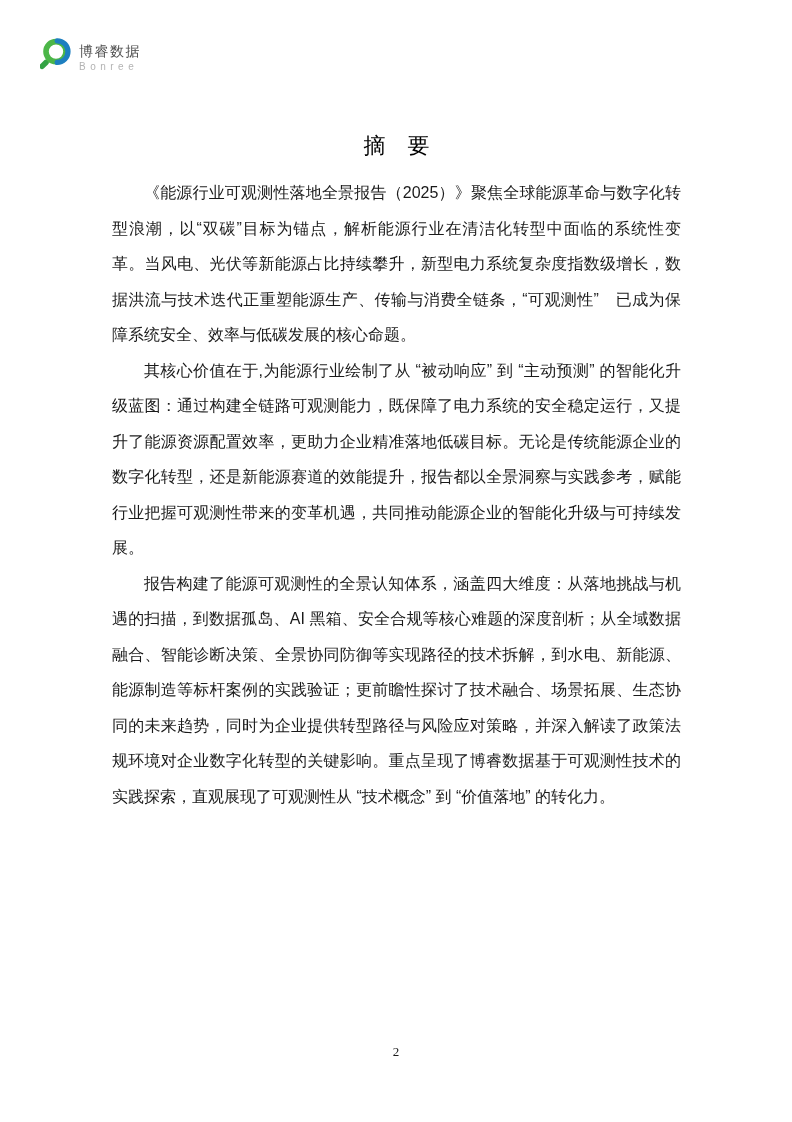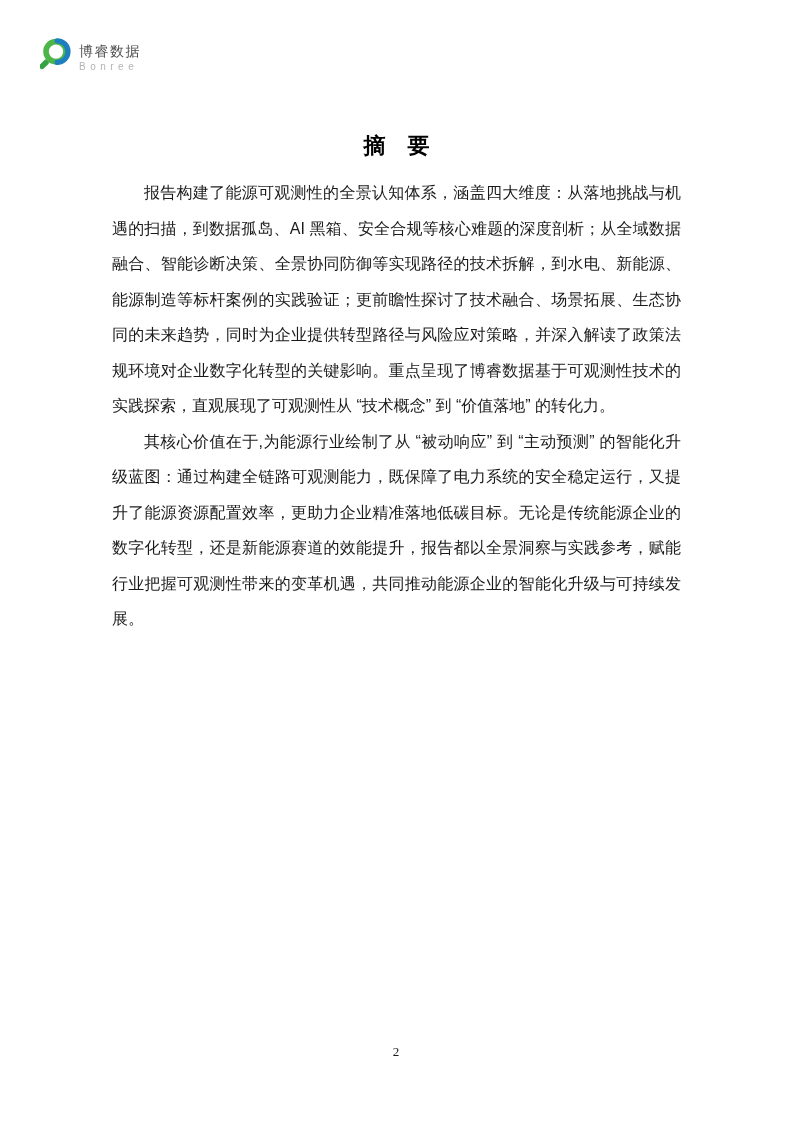--- a/index.html
+++ b/index.html
@@ -57,21 +57,21 @@
     position: absolute;
     top: 114px;
     left: 112px;
     width: 569px;
     color: #1a1a1a;
   }
   .doc-title {
     margin: 0 0 14px 0;
     font-size: 22px;
     line-height: 30px;
-    font-weight: bold;
+    font-weight: normal;
     text-align: center;
     color: #000000;
   }
   .para {
     margin: 0;
     font-size: 16px;
     line-height: 35.5px;
     text-align: justify;
     text-align-last: left;
     text-indent: 2em;
@@ -106,19 +106,20 @@
       <path d="M 21.5 6.5 A 13.5 13.5 0 0 1 21.5 33.5" fill="none" stroke="#1d7fc0" stroke-width="6.5" stroke-linecap="round"></path>
     </svg>
     <div class="logo-text">
       <span class="logo-name">博睿数据</span>
       <span class="logo-sub">Bonree</span>
     </div>
   </div>
 
   <div class="content">
     <h1 class="doc-title">摘　要</h1>
+    <p class="para">《能源行业可观测性落地全景报告（2025）》聚焦全球能源革命与数字化转型浪潮，以“双碳”目标为锚点，解析能源行业在清洁化转型中面临的系统性变革。当风电、光伏等新能源占比持续攀升，新型电力系统复杂度指数级增长，数据洪流与技术迭代正重塑能源生产、传输与消费全链条，“可观测性”　已成为保障系统安全、效率与低碳发展的核心命题。</p>
+    <p class="para">其核心价值在于,为能源行业绘制了从 “被动响应” 到 “主动预测” 的智能化升级蓝图：通过构建全链路可观测能力，既保障了电力系统的安全稳定运行，又提升了能源资源配置效率，更助力企业精准落地低碳目标。无论是传统能源企业的数字化转型，还是新能源赛道的效能提升，报告都以全景洞察与实践参考，赋能行业把握可观测性带来的变革机遇，共同推动能源企业的智能化升级与可持续发展。</p>
     <p class="para">报告构建了能源可观测性的全景认知体系，涵盖四大维度：从落地挑战与机遇的扫描，到数据孤岛、AI 黑箱、安全合规等核心难题的深度剖析；从全域数据融合、智能诊断决策、全景协同防御等实现路径的技术拆解，到水电、新能源、能源制造等标杆案例的实践验证；更前瞻性探讨了技术融合、场景拓展、生态协同的未来趋势，同时为企业提供转型路径与风险应对策略，并深入解读了政策法规环境对企业数字化转型的关键影响。重点呈现了博睿数据基于可观测性技术的实践探索，直观展现了可观测性从 “技术概念” 到 “价值落地” 的转化力。</p>
-    <p class="para">其核心价值在于,为能源行业绘制了从 “被动响应” 到 “主动预测” 的智能化升级蓝图：通过构建全链路可观测能力，既保障了电力系统的安全稳定运行，又提升了能源资源配置效率，更助力企业精准落地低碳目标。无论是传统能源企业的数字化转型，还是新能源赛道的效能提升，报告都以全景洞察与实践参考，赋能行业把握可观测性带来的变革机遇，共同推动能源企业的智能化升级与可持续发展。</p>
   </div>
 
   <div class="footer">2</div>
 
 </div>
 
 </body></html>

